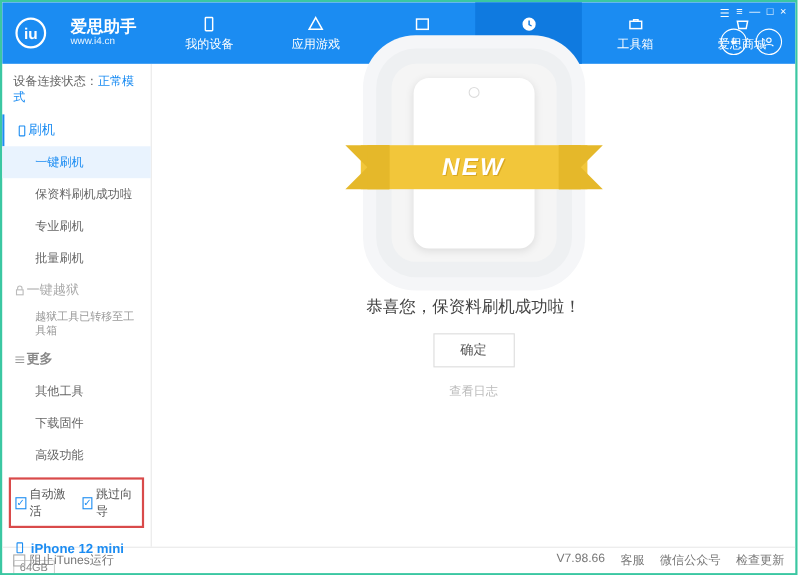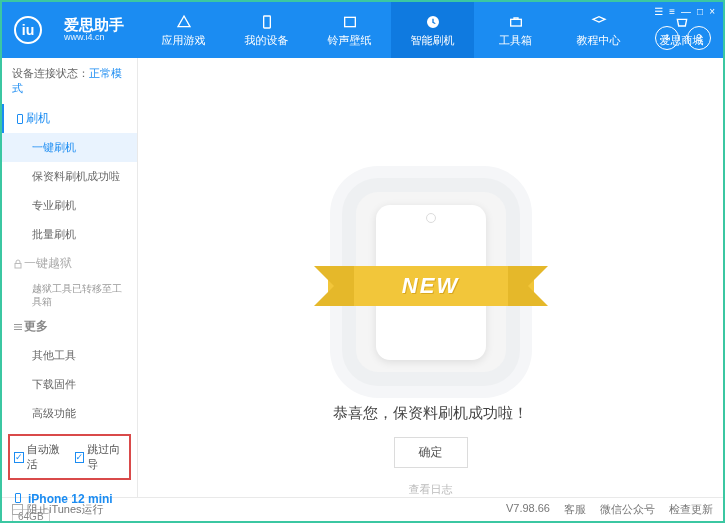--- a/index.html
+++ b/index.html
@@ -29,21 +29,21 @@
 .side-sec-header.nor { color: #888; border-left: none; font-weight: bold; }
 .side-item { padding: 7px 10px 7px 30px; cursor: pointer; font-size: 11px; color: #666; }
 .side-item.active { background: #e9f3fe; color: #1b8cf2; }
 .side-note { font-size: 10px; color: #999; padding: 4px 10px 4px 30px; line-height: 1.3; }
 .checkbox-row { border: 2px solid #d94a4a; margin: 6px 6px; padding: 6px 4px; display: flex; gap: 10px; font-size: 11px; color: #555; }
 .checkbox-row label { display: flex; align-items: center; gap: 3px; cursor: pointer; }
 .chk { width: 11px; height: 11px; border: 1px solid #1b8cf2; display: inline-flex; align-items: center; justify-content: center; color: #1b8cf2; font-size: 9px; }
 .device-block { padding: 6px 10px; }
 .device-name { color: #1b8cf2; font-size: 12px; font-weight: bold; display: flex; align-items: flex-start; gap: 4px; }
 .device-storage { display: inline-block; border: 1px solid #d0d0d0; border-radius: 2px; padding: 1px 5px; font-size: 10px; color: #888; margin-top: 3px; }
-.main { flex: 1; display: flex; flex-direction: column; align-items: center; justify-content: flex-end; position: relative; }
+.main { flex: 1; display: flex; flex-direction: column; align-items: center; justify-content: flex-start; position: relative; }
 .phone-illust { width: 150px; height: 180px; background: #f5f5f5; border-radius: 22px; position: relative; display: flex; align-items: center; justify-content: center; box-shadow: 0 0 0 14px #eef0f2, 0 0 0 26px #f5f6f8; }
 .phone-inner { width: 110px; height: 155px; background: #fff; border-radius: 14px; box-shadow: 0 2px 8px rgba(0,0,0,0.1); position: relative; }
 .phone-inner::before { content: ""; position: absolute; top: 8px; left: 50%; transform: translateX(-50%); width: 8px; height: 8px; border: 1px solid #dcdcdc; border-radius: 50%; }
 .new-ribbon { position: absolute; left: -28px; right: -28px; top: 52%; transform: translateY(-50%); height: 40px; background: #f2c63a; display: flex; align-items: center; justify-content: center; }
 .new-ribbon::before, .new-ribbon::after { content: ""; position: absolute; width: 0; height: 0; border: 20px solid #e5b82a; top: 0; }
 .new-ribbon::before { left: -14px; border-left-color: transparent; }
 .new-ribbon::after { right: -14px; border-right-color: transparent; }
 .new-text { font-size: 22px; font-weight: 900; color: #fff; letter-spacing: 2px; font-style: italic; text-shadow: 1px 1px 0 #d9a820; }
 .success-text { margin-top: 32px; font-size: 15px; color: #444; }
 .ok-btn { margin-top: 14px; border: 1px solid #dcdcdc; background: #fff; padding: 6px 24px; font-size: 12px; color: #555; cursor: pointer; }
@@ -63,32 +63,32 @@
     <div class="logo-circle">iu</div>
     <div class="logo-text">
       <span class="logo-title">爱思助手</span>
       <span class="logo-sub">www.i4.cn</span>
     </div>
   </div>
   <div class="nav-tabs">
     <div class="nav-tab">
       <span class="nav-icon">
           <svg viewBox="0 0 24 24">
+            <rect x="7" y="3" width="10" height="18" rx="1" fill="none" stroke="#fff" stroke-width="2"></rect>
+          </svg>
+        </span>
+      <span>我的设备</span>
+    </div>
+    <div class="nav-tab">
+      <span class="nav-icon">
+          <svg viewBox="0 0 24 24">
             <path d="M12 3l9 16H3z" fill="none" stroke="#fff" stroke-width="2"></path>
           </svg>
         </span>
       <span>应用游戏</span>
-    </div>
-    <div class="nav-tab">
-      <span class="nav-icon">
-          <svg viewBox="0 0 24 24">
-            <rect x="7" y="3" width="10" height="18" rx="1" fill="none" stroke="#fff" stroke-width="2"></rect>
-          </svg>
-        </span>
-      <span>我的设备</span>
     </div>
     <div class="nav-tab">
       <span class="nav-icon">
           <svg viewBox="0 0 24 24">
             <rect x="4" y="5" width="16" height="14" fill="none" stroke="#fff" stroke-width="2"></rect>
           </svg>
         </span>
       <span>铃声壁纸</span>
     </div>
     <div class="nav-tab active">
@@ -100,28 +100,20 @@
       <span>智能刷机</span>
     </div>
     <div class="nav-tab">
       <span class="nav-icon">
           <svg viewBox="0 0 24 24">
             <rect x="4" y="8" width="16" height="10" fill="none" stroke="#fff" stroke-width="2"></rect>
             <path d="M9 8V6h6v2" fill="none" stroke="#fff" stroke-width="2"></path>
           </svg>
         </span>
       <span>工具箱</span>
-    </div>
-    <div class="nav-tab">
-      <span class="nav-icon">
-          <svg viewBox="0 0 24 24">
-            <path d="M3 8l9-4 9 4-9 4z" fill="none" stroke="#fff" stroke-width="2"></path>
-          </svg>
-        </span>
-      <span>教程中心</span>
     </div>
     <div class="nav-tab">
       <span class="nav-icon">
           <svg viewBox="0 0 24 24">
             <path d="M5 8h14l-2 10H7z" fill="none" stroke="#fff" stroke-width="2"></path>
           </svg>
         </span>
       <span>爱思商城</span>
     </div>
   </div>

